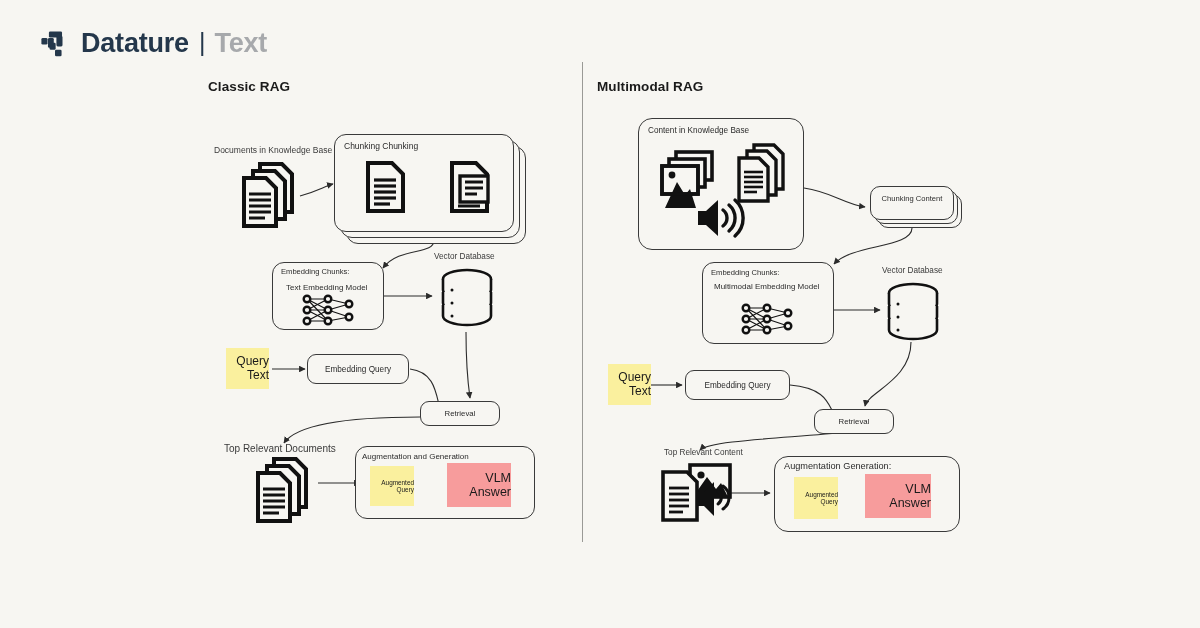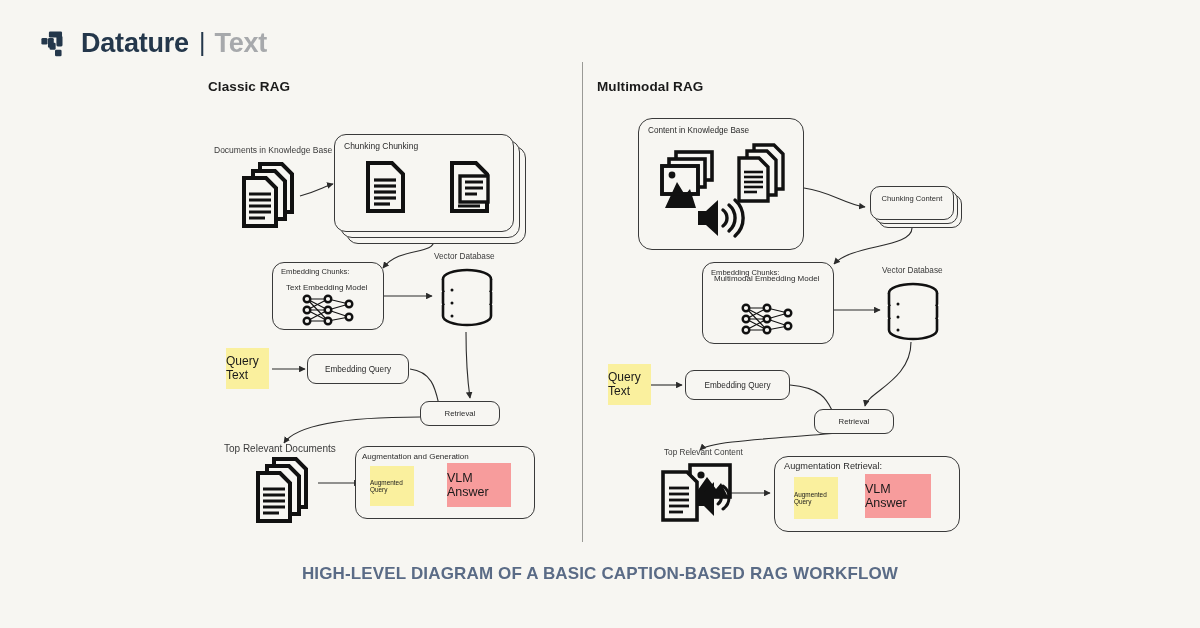--- a/index.html
+++ b/index.html
@@ -40,21 +40,21 @@
   }
   .node-label {
     position: absolute; color: #2B2B2B; font-family: "Liberation Sans", sans-serif;
     white-space: nowrap;
   }
   .freetext {
     position: absolute; color: #3A3A3A; white-space: nowrap;
     font-family: "Liberation Sans", sans-serif;
   }
   .chip {
-    position: absolute; display: flex; align-items: flex-start; justify-content: center;
+    position: absolute; display: flex; align-items: flex-end; justify-content: center;
     text-align: center; line-height: 1.12; color: #1A1A1A;
   }
   .chip-yellow { background: #FAF09E; }
   .chip-pink   { background: #F79C9C; }
 
   .stack-card { position: absolute; }
   .stack-card .layer {
     position: absolute; border: 1.1px solid #3A3A3A; border-radius: 12px; background: #F7F6F2;
   }
   svg.lines { position: absolute; left: 0; top: 0; overflow: visible; }
@@ -311,21 +311,21 @@
 
     <div class="stack-card" style="left:288px;top:186px;width:92px;height:42px;">
       <div class="layer" style="left:8px;top:8px;width:84px;height:34px;border-radius:10px;"></div>
       <div class="layer" style="left:4px;top:4px;width:84px;height:34px;border-radius:10px;"></div>
       <div class="layer" style="left:0;top:0;width:84px;height:34px;border-radius:10px;"></div>
     </div>
     <div class="node-label" style="left:288px;top:186px;width:84px;height:24px;display:flex;align-items:center;justify-content:center;font-size:7.6px;">Chunking Content</div>
 
     <div class="node" style="left:120px;top:262px;width:132px;height:82px;"></div>
     <div class="node-label" style="left:129px;top:268px;font-size:7.6px;">Embedding Chunks:</div>
-    <div class="node-label" style="left:132px;top:274px;font-size:8px;">Multimodal Embedding Model</div>
+    <div class="node-label" style="left:132px;top:282px;font-size:8px;">Multimodal Embedding Model</div>
     <svg class="icon" style="left:155px;top:300px;" width="62" height="38" viewBox="0 0 62 38">
       <g stroke="#111" stroke-width="1.1" fill="none">
         <path d="M9 8 L30 8 M9 8 L30 19 M9 8 L30 30"></path>
         <path d="M9 19 L30 8 M9 19 L30 19 M9 19 L30 30"></path>
         <path d="M9 30 L30 19 M9 30 L30 30"></path>
         <path d="M30 8 L51 13 M30 19 L51 13 M30 19 L51 26 M30 30 L51 26"></path>
       </g>
       <g fill="#F7F6F2" stroke="#111" stroke-width="2.4">
         <circle cx="9" cy="8" r="3.3"></circle>
           <circle cx="9" cy="19" r="3.3"></circle>
@@ -378,26 +378,25 @@
           <path d="M9 50 h14"></path>
       </g>
       <path d="M38 30 h6 L54 20 v34 L44 44 h-6 z" fill="#111"></path>
       <g fill="none" stroke="#111" stroke-width="3" stroke-linecap="round">
         <path d="M58 29 a8 8 0 0 1 0 13"></path>
         <path d="M63 24 a14 14 0 0 1 0 23"></path>
       </g>
     </svg>
 
     <div class="node" style="left:192px;top:456px;width:186px;height:76px;border-radius:14px;"></div>
-    <div class="node-label" style="left:202px;top:461px;font-size:9.2px;">Augmentation Retrieval:</div>
+    <div class="node-label" style="left:202px;top:461px;font-size:9.2px;">Augmentation Generation:</div>
     <div class="chip chip-yellow" style="left:212px;top:477px;width:44px;height:42px;font-size:6.4px;flex-direction:column;">
       <span>Augmented</span>
       <span>Query</span>
     </div>
     <div class="chip chip-pink" style="left:283px;top:474px;width:66px;height:44px;font-size:12.5px;flex-direction:column;">
       <span>VLM</span>
       <span>Answer</span>
     </div>
   </div>
 
-  <div class="caption">HIGH-LEVEL DIAGRAM OF A BASIC CAPTION-BASED RAG WORKFLOW</div>
 
 </div>
 
 </body></html>

